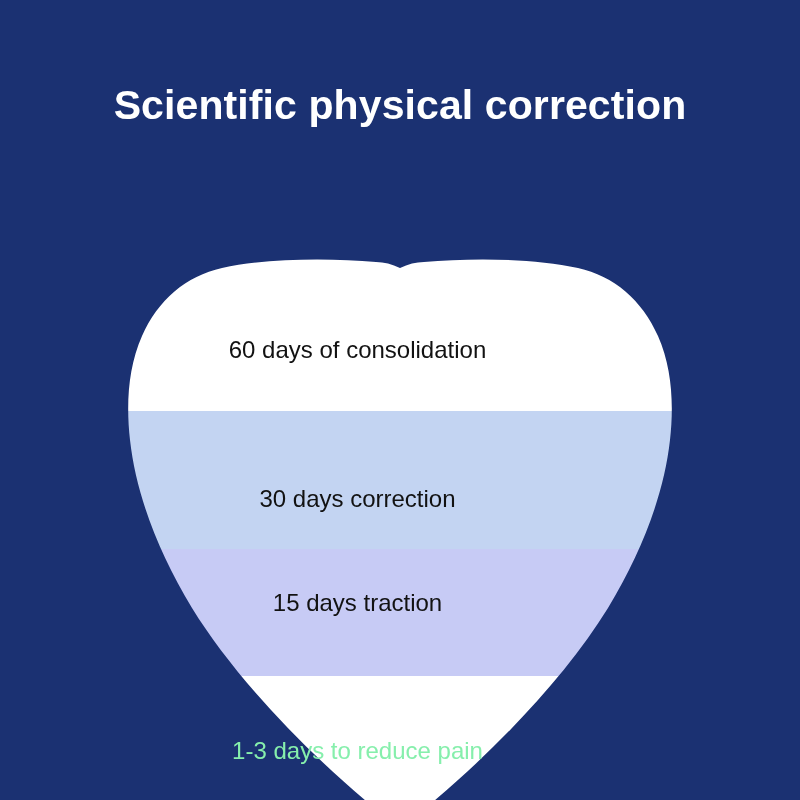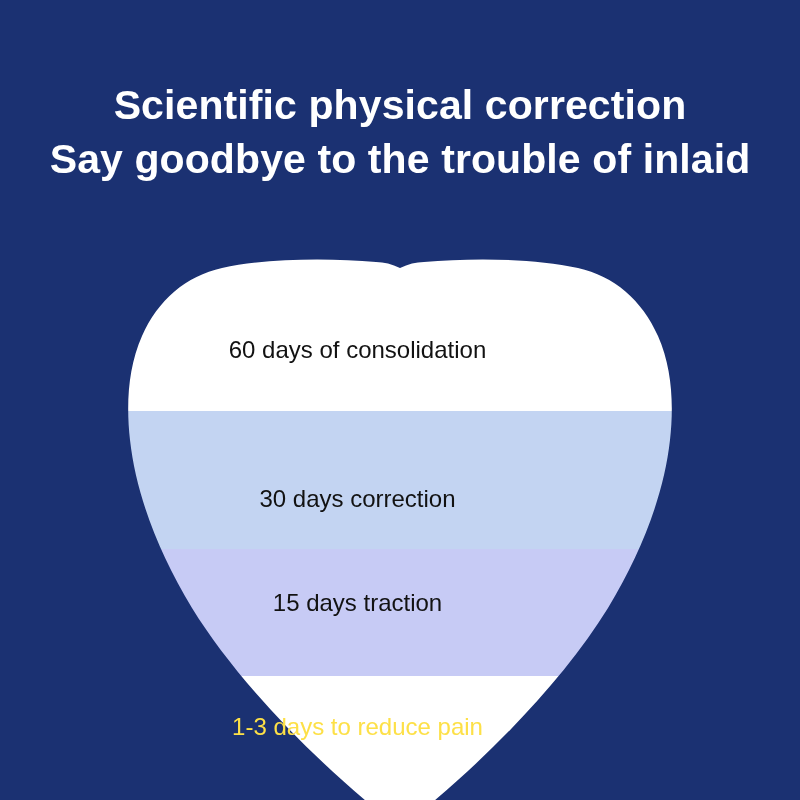--- a/index.html
+++ b/index.html
@@ -74,21 +74,20 @@
   #band-label-2 { top: 591px; }
   #band-label-3 { top: 715px; }
 </style>
 </head>
 <body>
 
 <div id="poster" style="background: rgb(27, 49, 114);">
 
   <div id="headline" style="color: rgb(255, 255, 255);">
     <span class="hl-line">Scientific physical correction</span>
-    <span class="hl-line">Say goodbye to the trouble of inlaid</span>
   </div>
 
   <div id="shield-wrap">
     <svg id="shield-svg" width="800" height="800" viewBox="0 0 800 800">
       <defs>
 
         <clipPath id="heartClip" clipPathUnits="userSpaceOnUse">
           <path d="
             M 400 268
             C 392 264 384 262 376 262
@@ -117,15 +116,15 @@
       <rect x="0" y="676" width="800" height="140" fill="#ffffff" clip-path="url(#heartClip)"></rect>
     </svg>
   </div>
 
   <div class="band-label" id="band-label-0" style="color: rgb(18, 18, 18);">60 days of consolidation</div>
 
   <div class="band-label" id="band-label-1" style="color: rgb(18, 18, 18);">30 days correction</div>
 
   <div class="band-label" id="band-label-2" style="color: rgb(18, 18, 18);">15 days traction</div>
 
-  <div class="band-label" id="band-label-3" style="color: #fde047;">1-3 days to reduce pain</div>
+  <div class="band-label" id="band-label-3" style="color: #86efac; margin-top: 24px;">1-3 days to reduce pain</div>
 
 </div>
 
 </body></html>

